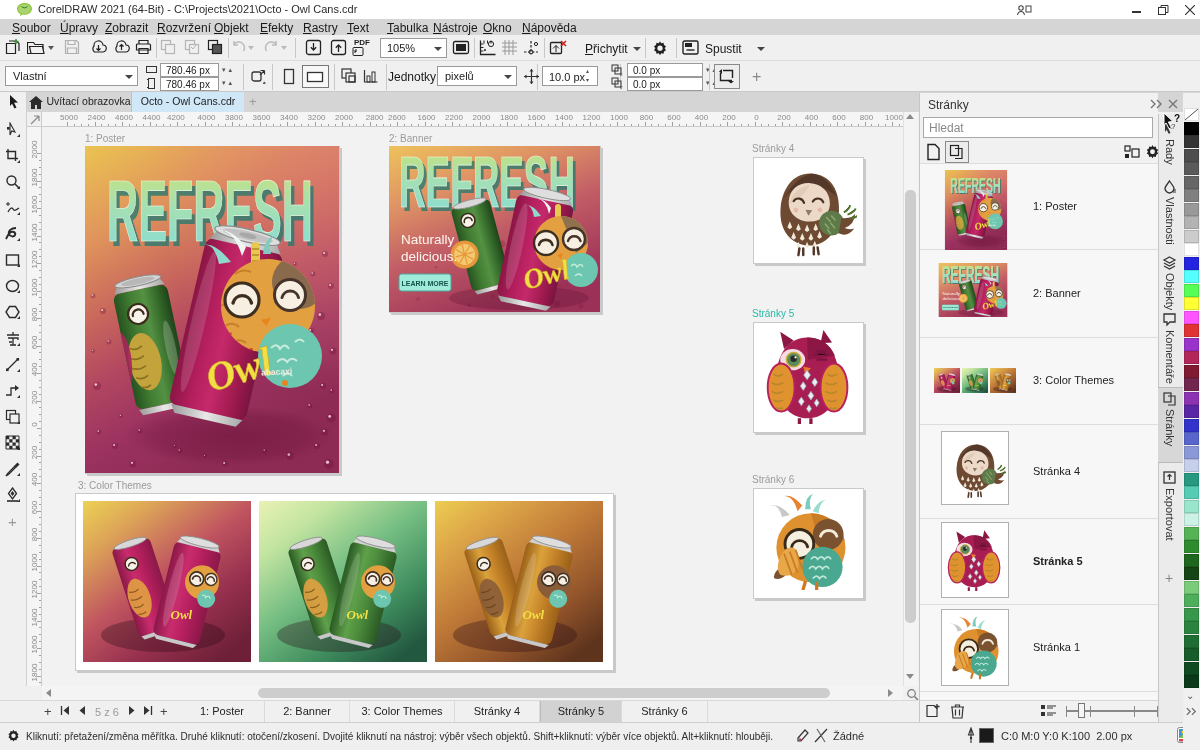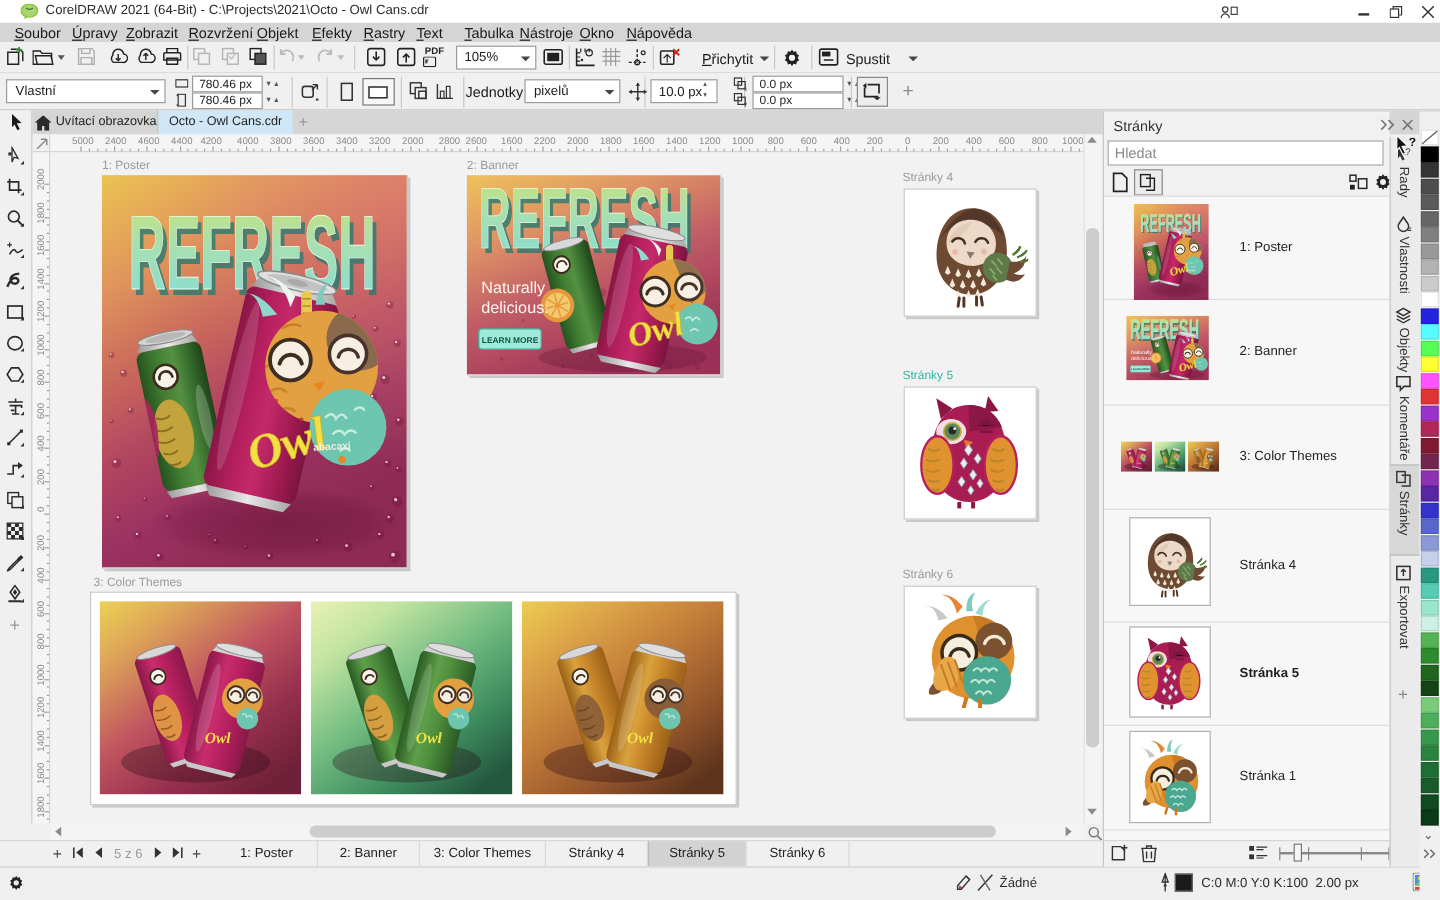--- a/index.html
+++ b/index.html
@@ -1157,20 +1157,21 @@
   <div class="ptab" style="left:350px;width:105px">3: Color Themes</div>
   <div class="ptab" style="left:455px;width:85px">Stránky 4</div>
   <div class="ptab" style="left:540px;width:82px;background:#d2d2d2;border-left:1px solid #bbb">Stránky 5</div>
   <div class="ptab" style="left:622px;width:86px">Stránky 6</div>
 
   <div class="abs" id="statusbar"></div>
   <svg class="icon" style="left:5px;top:727px" width="17" height="17" viewBox="0 0 20 20">
       <path d="M10 3.2l1.2 2 2.3-.5.5 2.3 2 1.2-1.3 2 1.3 2-2 1.2-.5 2.3-2.3-.5-1.2 2-1.2-2-2.3.5-.5-2.3-2-1.2 1.3-2-1.3-2 2-1.2.5-2.3 2.3.5z" fill="#222"></path>
       <circle cx="10" cy="10.2" r="2.6" fill="#efefef"></circle>
     </svg>
+  <div class="abs" style="left:26px;top:731px;font-size:10px;color:#2d2d2d">Kliknutí: přetažení/změna měřítka. Druhé kliknutí: otočení/zkosení. Dvojité kliknutí na nástroj: výběr všech objektů. Shift+kliknutí: výběr více objektů. Alt+kliknutí: hlouběji.</div>
   <svg class="icon" style="left:796px;top:728px" width="16" height="15" viewBox="0 0 16 15">
       <path d="M2 10L9 2l3 3-7 8H2z" fill="none" stroke="#333" stroke-width="1.2"></path>
       <path d="M9 2l3 3" stroke="#333"></path>
       <path d="M3 13l3-1-2.5-2.5z" fill="#c03050"></path>
     </svg>
   <svg class="icon" style="left:814px;top:728px" width="14" height="15" viewBox="0 0 14 15">
       <path d="M1 14L13 1" stroke="#333" stroke-width="1.2"></path>
       <path d="M3 1l8 13" stroke="#666" stroke-width="1.2"></path>
     </svg>
   <div class="abs" style="left:833px;top:730px;font-size:11px;color:#2d2d2d">Žádné</div>

